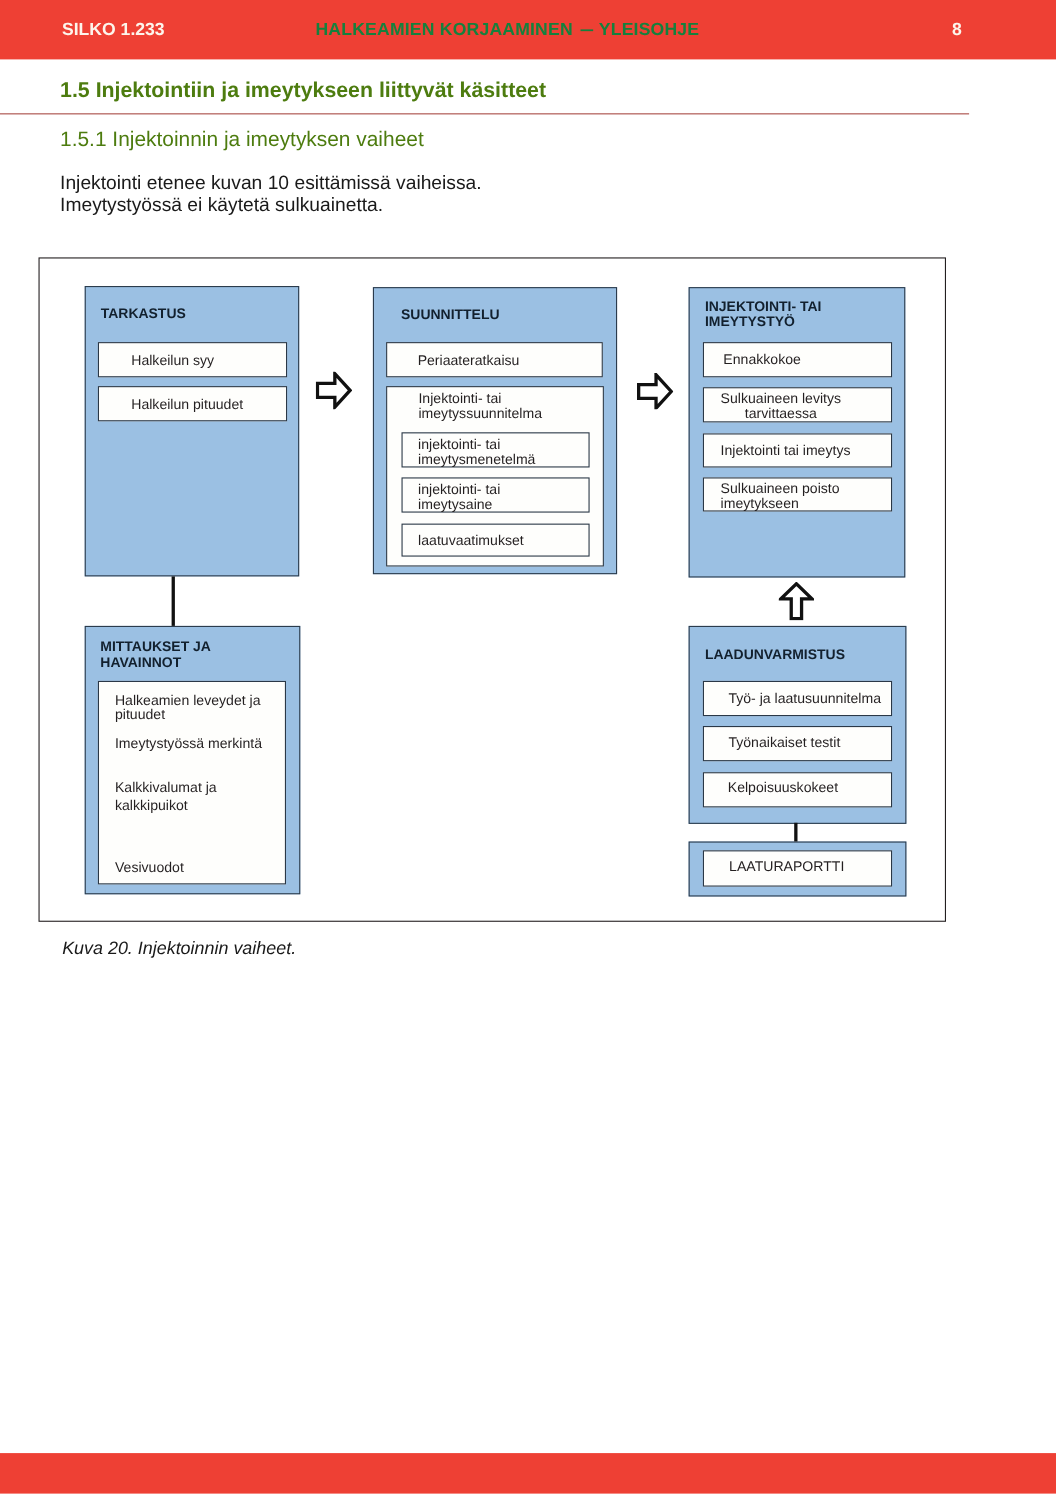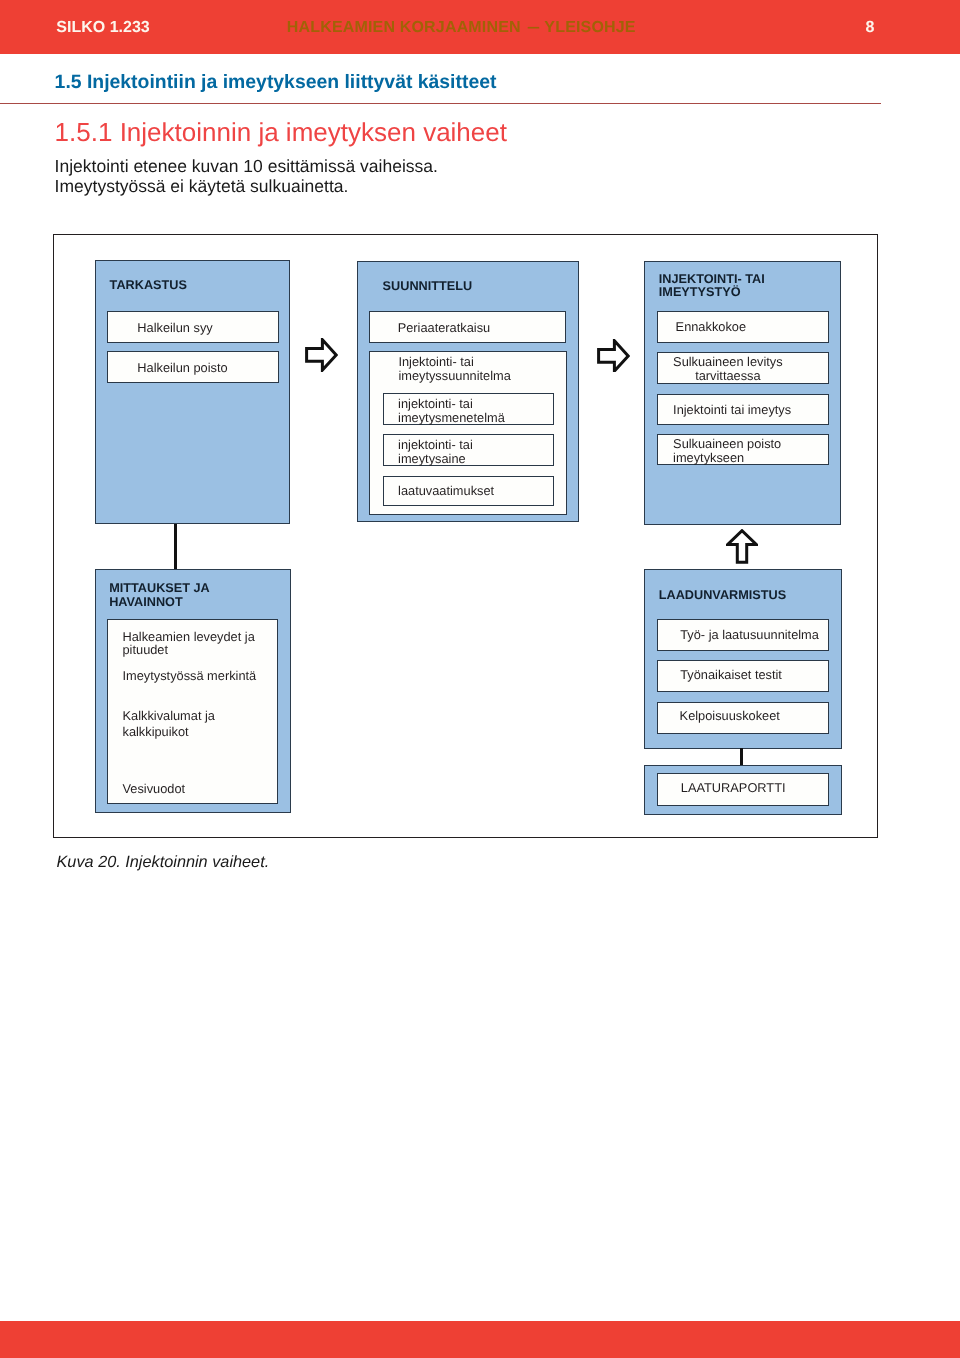--- a/index.html
+++ b/index.html
@@ -1,28 +1,28 @@
 <!DOCTYPE html>
 <html><head>
 <meta charset="utf-8">
 <style>
   html,body{margin:0;padding:0;}
   *{-webkit-font-smoothing:antialiased;text-rendering:geometricPrecision;}
   body{width:960px;height:1358px;background:#fff;font-family:"Liberation Sans",sans-serif;position:relative;overflow:hidden;}
   .page{position:absolute;inset:0;}
   .hdr-band{position:absolute;left:0;top:0;width:960px;height:54px;background:#ee4034;}
   .hdr-left{position:absolute;left:56.3px;top:19.3px;font-size:16px;font-weight:bold;color:#fdf5ec;}
-  .hdr-mid{position:absolute;left:286.8px;top:19.3px;font-size:16px;font-weight:bold;color:#a16207;white-space:nowrap;letter-spacing:0.17px;}
+  .hdr-mid{position:absolute;left:286.8px;top:19.3px;font-size:16px;font-weight:bold;color:#15803d;white-space:nowrap;letter-spacing:0.17px;}
   .hdr-mid .dash{display:inline-block;margin:0 8.5px 0 6px;transform:scaleX(1.45);transform-origin:left center;}
   .hdr-page{position:absolute;left:865.5px;top:19.3px;font-size:16px;font-weight:bold;color:#fdf5ec;}
-  .h1{position:absolute;left:54.6px;top:71px;font-size:19.4px;font-weight:bold;color:#0369a1;text-align:center;}
+  .h1{position:absolute;left:54.6px;top:71px;font-size:19.4px;font-weight:bold;color:#4d7c0f;text-align:center;}
   .rule{position:absolute;left:0;top:102.6px;width:881px;height:1.7px;background:#a84a45;}
-  .h2{position:absolute;left:54.6px;top:117px;font-size:26px;color:#ef4444;}
+  .h2{position:absolute;left:54.6px;top:117px;font-size:19px;color:#4d7c0f;}
   .para{position:absolute;left:54.6px;top:157.4px;font-size:17.5px;color:#1a1a1a;line-height:19.9px;}
-  .frame{position:absolute;left:53px;top:234px;width:825px;height:604px;border:1.6px solid #231f20;box-sizing:border-box;}
+  .frame{position:absolute;left:35px;top:234px;width:825px;height:604px;border:1.6px solid #231f20;box-sizing:border-box;}
   
   .bluebox{position:absolute;background:#9bc0e3;border:1.6px solid #2b3b4c;box-sizing:border-box;}
   .whitebox{position:absolute;background:#fefefc;border:1.5px solid #2a3847;box-sizing:border-box;}
   .blabel{position:absolute;font-size:12.7px;font-weight:bold;color:#12202e;line-height:13.8px;white-space:pre-line;}
   .wtext{position:absolute;font-size:12.8px;color:#231f20;line-height:13.9px;white-space:pre-line;}
   .conn{position:absolute;background:#111;}
   .arrow{position:absolute;}
   .cap{position:absolute;left:56.5px;top:852.5px;font-size:16.3px;font-style:italic;color:#1a1a1a;}
   .ftr-band{position:absolute;left:0;top:1321px;width:960px;height:37px;background:#ee4034;}
 </style>
@@ -41,21 +41,21 @@
     <div>Injektointi etenee kuvan 10 esittämissä vaiheissa.</div>
     <div>Imeytystyössä ei käytetä sulkuainetta.</div>
   </div>
   <div class="frame">
 
     <div class="bluebox" style="left:41px;top:25px;width:195px;height:264px;"></div>
     <div class="blabel" style="left:55.6px;top:44.0px;">TARKASTUS</div>
     <div class="whitebox" style="left:53px;top:76px;width:172px;height:32px;"></div>
     <div class="wtext" style="left:83.3px;top:85.5px;">Halkeilun syy</div>
     <div class="whitebox" style="left:53px;top:116px;width:172px;height:32px;"></div>
-    <div class="wtext" style="left:83.3px;top:125.7px;">Halkeilun poisto</div>
+    <div class="wtext" style="left:83.3px;top:125.7px;">Halkeilun pituudet</div>
 
     <div class="bluebox" style="left:303px;top:25.8px;width:222px;height:261.2px;"></div>
     <div class="blabel" style="left:328.6px;top:45.3px;">SUUNNITTELU</div>
     <div class="whitebox" style="left:315.4px;top:75.6px;width:196.6px;height:32.4px;"></div>
     <div class="wtext" style="left:343.7px;top:85.5px;">Periaateratkaisu</div>
     <div class="whitebox" style="left:315.4px;top:115.9px;width:197.4px;height:164.2px;"></div>
     <div class="wtext" style="left:344.4px;top:120.4px;">Injektointi- tai
 imeytyssuunnitelma</div>
     <div class="whitebox" style="left:328.5px;top:158.1px;width:171.8px;height:31.9px;"></div>
     <div class="wtext" style="left:344.1px;top:161.8px;">injektointi- tai

